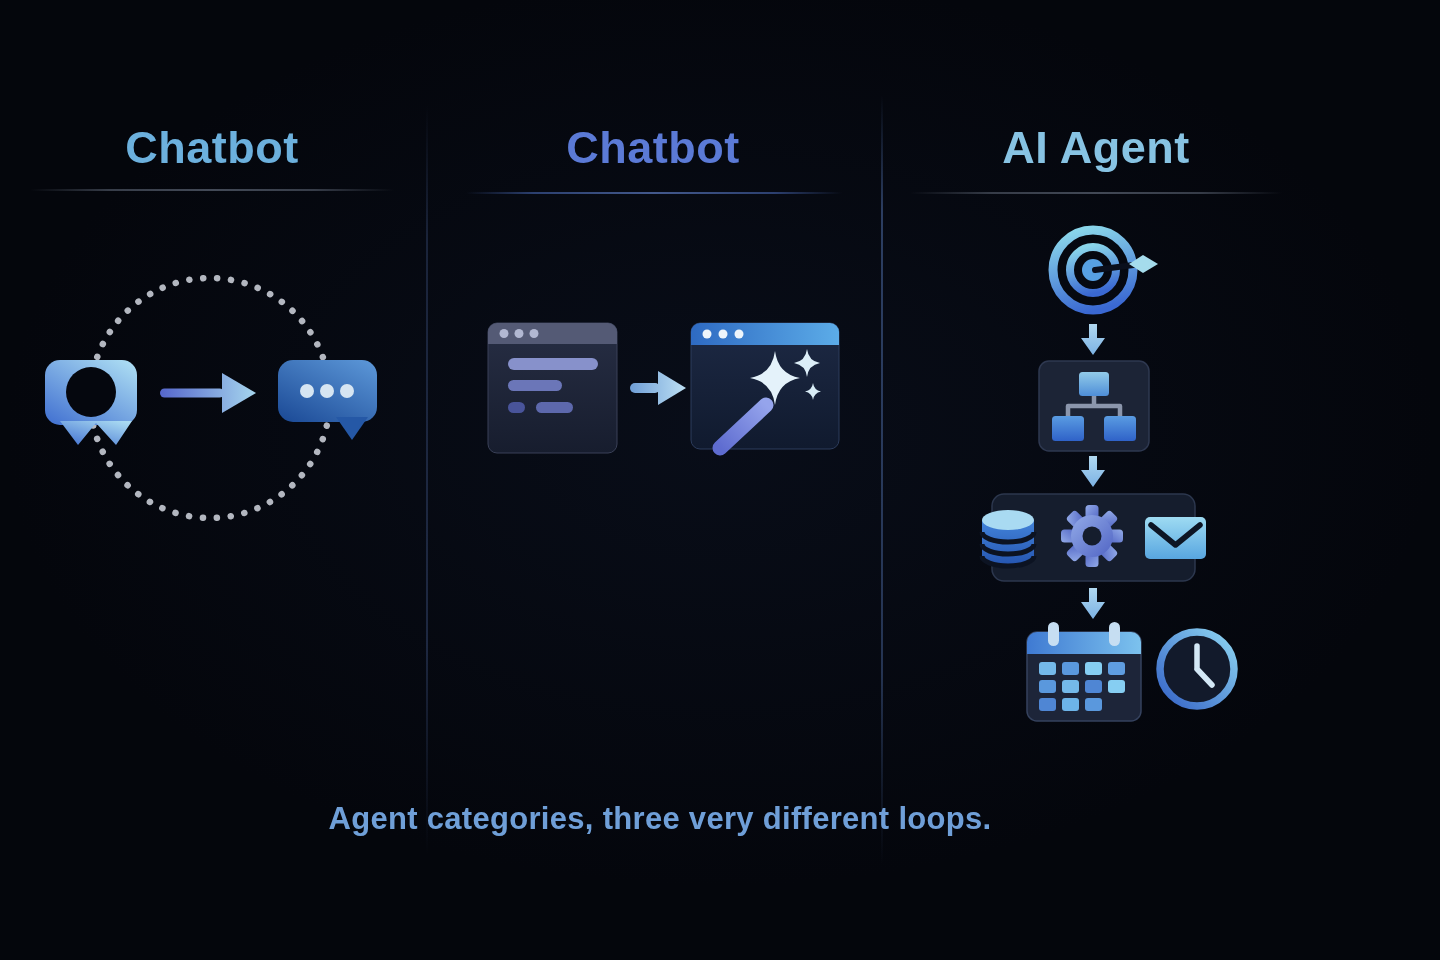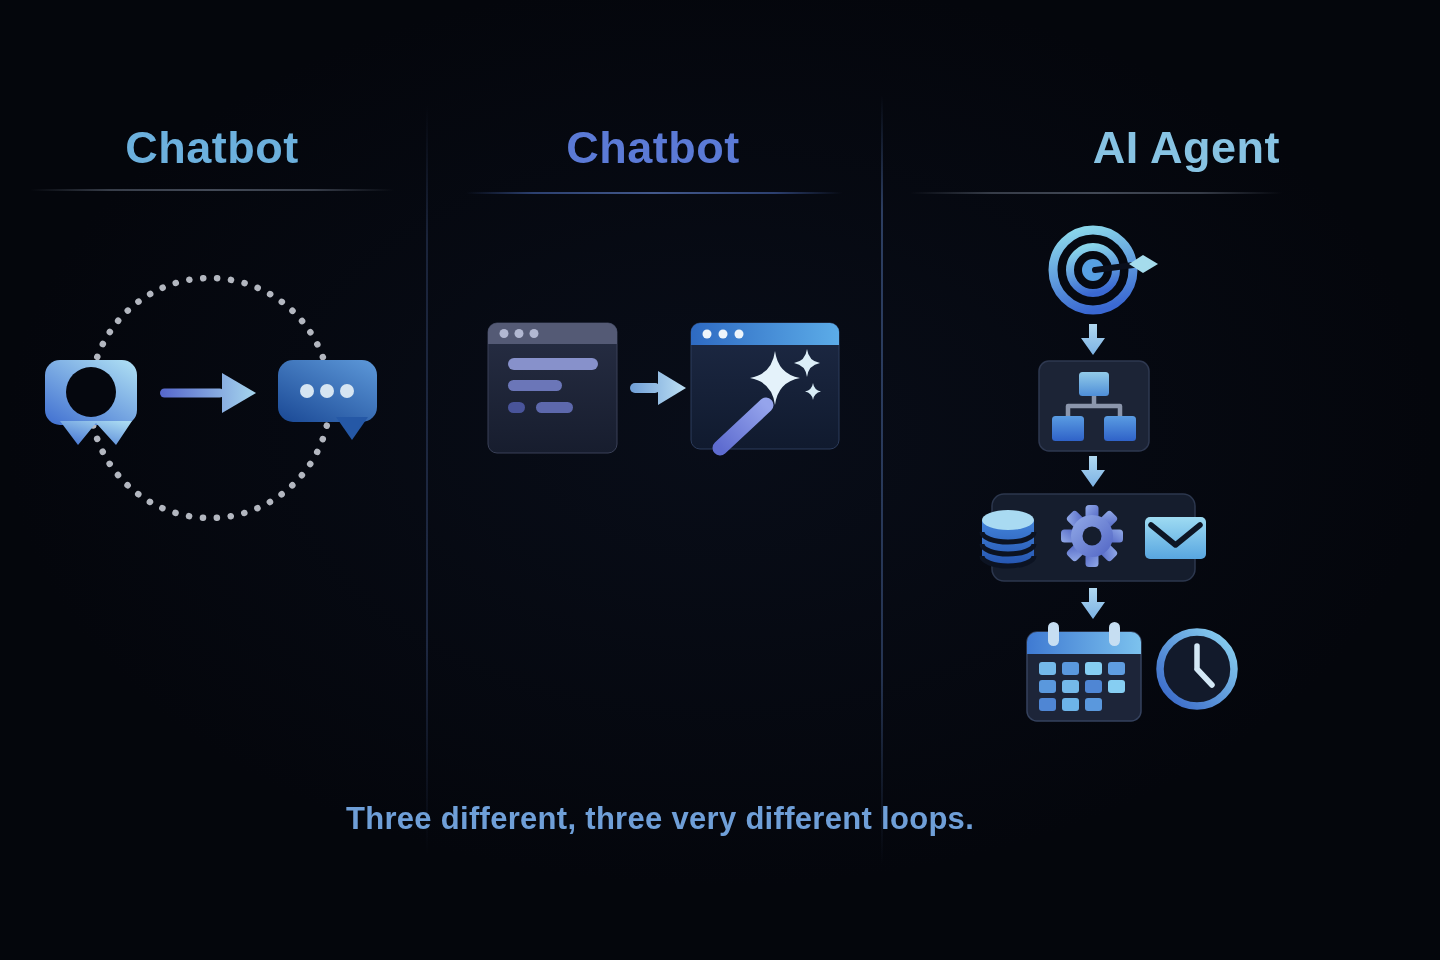--- a/index.html
+++ b/index.html
@@ -7,21 +7,21 @@
     position:relative;width:1440px;height:960px;overflow:hidden;
     font-family:"Liberation Sans",sans-serif;
     background:
       radial-gradient(1100px 700px at 50% 45%, rgba(14,22,40,.45), rgba(4,6,12,0) 65%),
       var(--background,#04060c);
   }
   .col-title{position:absolute;margin:0;top:120px;height:56px;line-height:56px;text-align:center;
     font-size:45px;font-weight:700;letter-spacing:.5px;}
   .t-chatbot{left:30px;width:364px;color:var(--chatbot-title,#6cb0dd);}
   .t-copilot{left:470px;width:366px;color:var(--copilot-title,#5b7ad6);}
-  .t-agent{left:912px;width:368px;color:var(--agent-title,#87c3e3);text-align:right;}
+  .t-agent{left:912px;width:368px;color:var(--agent-title,#87c3e3);}
   .underline{position:absolute;height:2px;border-radius:1px;}
   .u-chatbot{left:30px;width:364px;top:189px;
     background:linear-gradient(90deg,transparent,#373d49 22%,#434a57 50%,#373d49 78%,transparent);}
   .u-copilot{left:466px;width:376px;top:192px;
     background:linear-gradient(90deg,transparent,#2c4070 18%,#43598c 50%,#2c4070 82%,transparent);}
   .u-agent{left:910px;width:372px;top:192px;
     background:linear-gradient(90deg,transparent,#363c48 22%,#424956 50%,#363c48 78%,transparent);}
   .vdiv{position:absolute;width:2px;}
   .vdiv-1{left:426px;top:105px;height:750px;
     background:linear-gradient(180deg,transparent,rgba(84,112,176,.26) 18%,rgba(84,112,176,.30) 72%,transparent);}
@@ -247,15 +247,15 @@
       <rect x="37" y="77" width="17" height="13" rx="3" fill="#6db4e8"></rect>
       <rect x="60" y="77" width="17" height="13" rx="3" fill="#5a98dd"></rect>
     </g>
   </svg>
 
   <svg class="art" style="left:1152px;top:626px" width="90" height="88" viewBox="0 0 90 88">
     <circle cx="45" cy="43" r="37" fill="#121a2b" stroke="url(#g-clock)" stroke-width="7.5"></circle>
     <path d="M45,43 V20 M45,43 L60,59" stroke="#d3e8f6" stroke-width="5.5" fill="none" stroke-linecap="round"></path>
   </svg>
 
-  <p class="caption">Three different, three very different loops.</p>
+  <p class="caption">Agent categories, three very different loops.</p>
 
 </div>
 
 </body></html>

